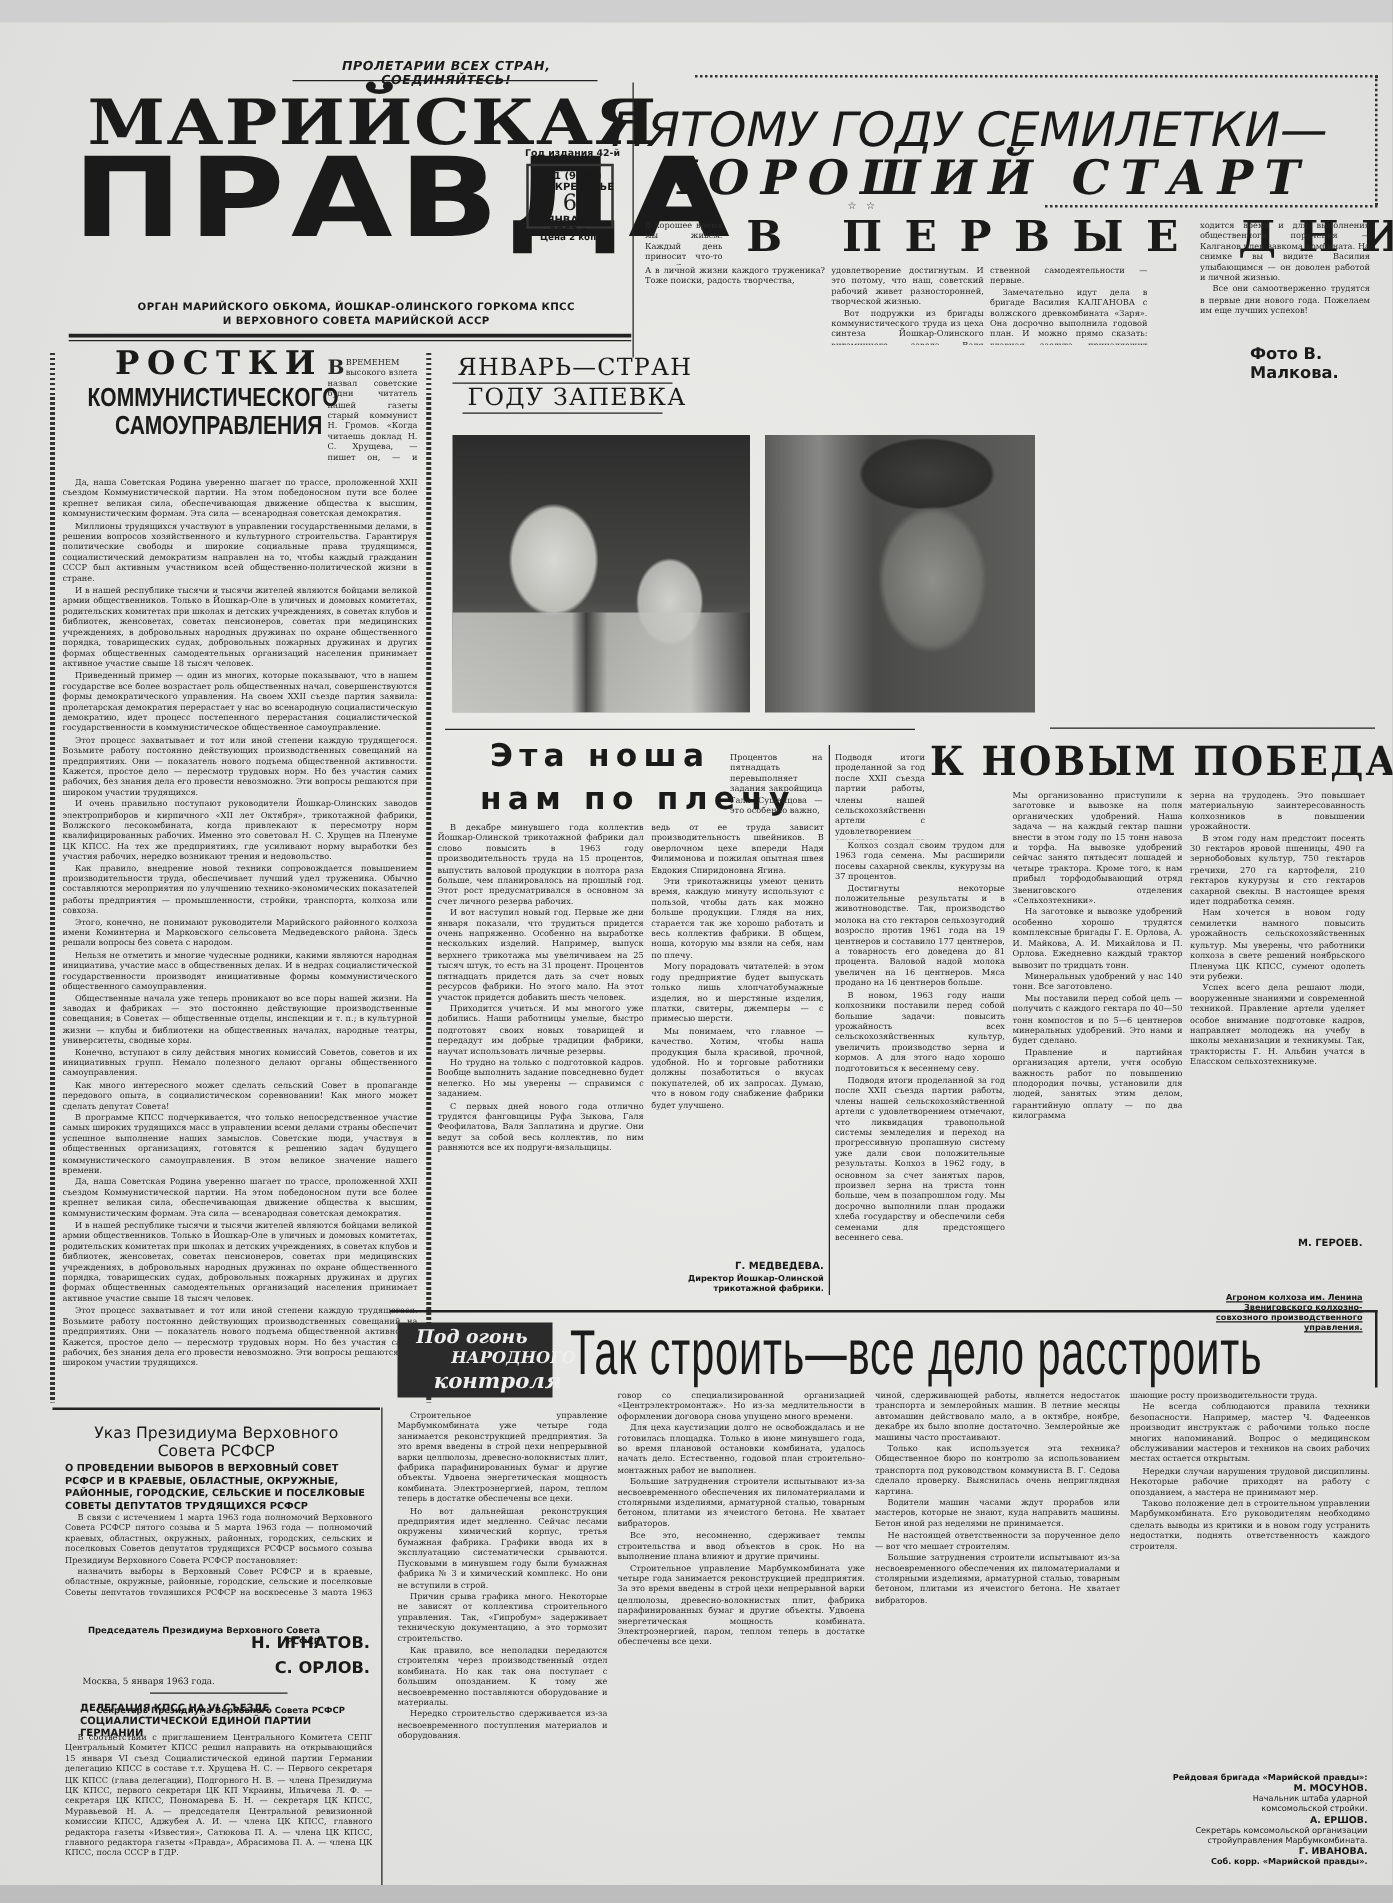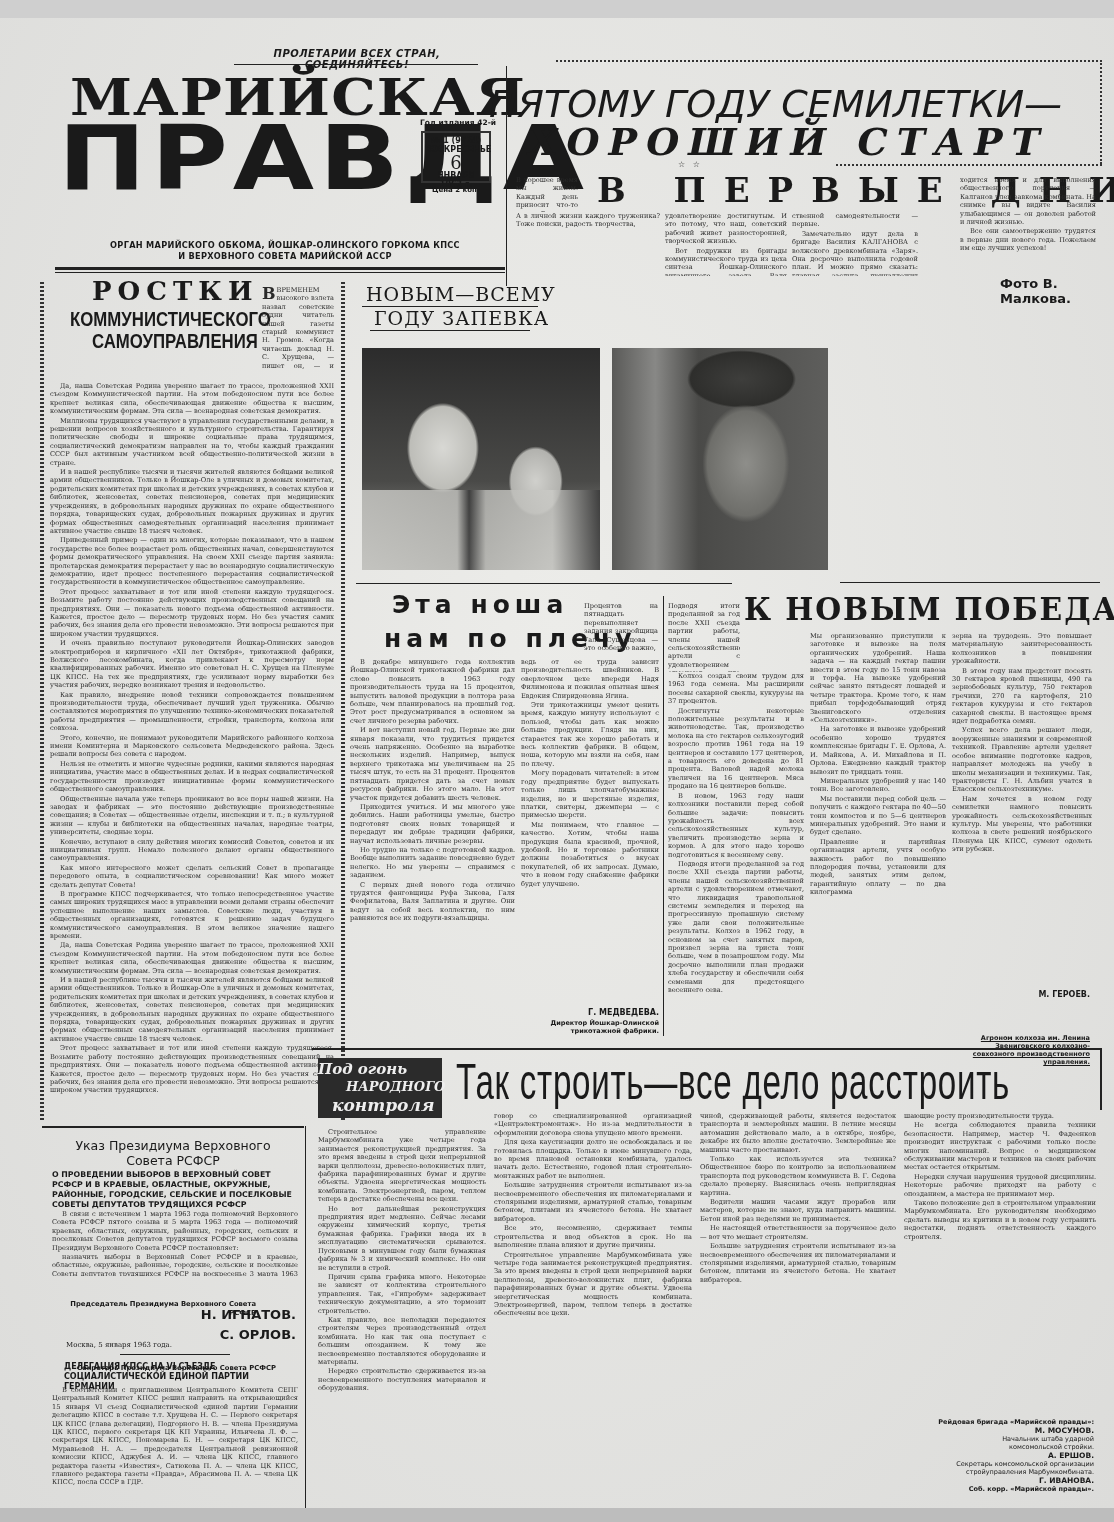--- a/index.html
+++ b/index.html
@@ -123,21 +123,21 @@
     <p>Нельзя не отметить и многие чудесные родники, какими являются народная инициатива, участие масс в общественных делах. И в недрах социалистической государственности производят инициативные формы коммунистического общественного самоуправления.</p>
     <p>Общественные начала уже теперь проникают во все поры нашей жизни. На заводах и фабриках — это постоянно действующие производственные совещания; в Советах — общественные отделы, инспекции и т. п.; в культурной жизни — клубы и библиотеки на общественных началах, народные театры, университеты, сводные хоры.</p>
     <p>Конечно, вступают в силу действия многих комиссий Советов, советов и их инициативных групп. Немало полезного делают органы общественного самоуправления.</p>
     <p>Как много интересного может сделать сельский Совет в пропаганде передового опыта, в социалистическом соревновании! Как много может сделать депутат Совета!</p>
     <p>В программе КПСС подчеркивается, что только непосредственное участие самых широких трудящихся масс в управлении всеми делами страны обеспечит успешное выполнение наших замыслов. Советские люди, участвуя в общественных организациях, готовятся к решению задач будущего коммунистического самоуправления. В этом великое значение нашего времени.</p>
     <p>Да, наша Советская Родина уверенно шагает по трассе, проложенной XXII съездом Коммунистической партии. На этом победоносном пути все более крепнет великая сила, обеспечивающая движение общества к высшим, коммунистическим формам. Эта сила — всенародная советская демократия.</p>
     <p>И в нашей республике тысячи и тысячи жителей являются бойцами великой армии общественников. Только в Йошкар-Оле в уличных и домовых комитетах, родительских комитетах при школах и детских учреждениях, в советах клубов и библиотек, женсоветах, советах пенсионеров, советах при медицинских учреждениях, в добровольных народных дружинах по охране общественного порядка, товарищеских судах, добровольных пожарных дружинах и других формах общественных самодеятельных организаций населения принимает активное участие свыше 18 тысяч человек.</p>
     <p>Этот процесс захватывает и тот или иной степени каждую трудящегося. Возьмите работу постоянно действующих производственных совещаний на предприятиях. Они — показатель нового подъема общественной активности. Кажется, простое дело — пересмотр трудовых норм. Но без участия самих рабочих, без знания дела его провести невозможно. Эти вопросы решаются при широком участии трудящихся.</p>
   </div>
 
-  <div class="abs h-jan" style="left:366px; top:264px; white-space:nowrap;">НОВЫМ—ВСЕМУ</div>
+  <div class="abs h-jan" style="left:366px; top:264px; white-space:nowrap;">ЯНВАРЬ—СТРАН</div>
   <div class="rule" style="left:362px; top:288px; width:176px; height:1px;"></div>
   <div class="abs h-jan" style="left:374px; top:288px; white-space:nowrap;">ГОДУ ЗАПЕВКА</div>
   <div class="rule" style="left:370px; top:312px; width:160px; height:1px;"></div>
 
   <div class="photo" style="left:362px; top:330px; width:238px; height:222px; background: radial-gradient(ellipse 60px 75px at 34% 45%, #d8d8d4 0%, #bdbdb8 55%, transparent 60%), radial-gradient(ellipse 45px 58px at 73% 60%, #d0d0cc 0%, #b2b2ae 55%, transparent 60%), linear-gradient(180deg, #2c2c2c 0%, #4a4a48 60%, #a8a8a4 100%);">
     <div class="abs" style="left:0; bottom:0; width:238px; height:80px; background: linear-gradient(90deg, #c8c8c4 0%, #bebeba 40%, #3a3a3a 45%, #b8b8b4 52%, #cacac6 80%, #3a3a3a 100%); opacity:0.85;"></div>
   </div>
   <div class="photo" style="left:612px; top:330px; width:216px; height:222px; background: radial-gradient(ellipse 70px 95px at 62% 52%, #8e8e8a 0%, #6e6e6a 55%, transparent 62%), radial-gradient(ellipse 85px 45px at 60% 14%, #3e3e3c 0%, #2e2e2c 60%, transparent 64%), linear-gradient(90deg, #5a5a58 0%, #888886 20%, #4a4a48 40%, #5e5e5c 100%);"></div>
   <div class="rule" style="left:356px; top:565px; width:376px; height:1px;"></div>
 
@@ -173,29 +173,29 @@
   <div class="abs tiny" style="left:810px; top:614px; width:136px; height:400px;">
     <p style="text-indent:0">Мы организованно приступили к заготовке и вывозке на поля органических удобрений. Наша задача — на каждый гектар пашни внести в этом году по 15 тонн навоза и торфа. На вывозке удобрений сейчас занято пятьдесят лошадей и четыре трактора. Кроме того, к нам прибыл торфодобывающий отряд Звениговского отделения «Сельхозтехники».</p>
     <p>На заготовке и вывозке удобрений особенно хорошо трудятся комплексные бригады Г. Е. Орлова, А. И. Майкова, А. И. Михайлова и П. Орлова. Ежедневно каждый трактор вывозит по тридцать тонн.</p>
     <p>Минеральных удобрений у нас 140 тонн. Все заготовлено.</p>
     <p>Мы поставили перед собой цель — получить с каждого гектара по 40—50 тонн компостов и по 5—6 центнеров минеральных удобрений. Это нами и будет сделано.</p>
     <p>Правление и партийная организация артели, учтя особую важность работ по повышению плодородия почвы, установили для людей, занятых этим делом, гарантийную оплату — по два килограмма</p>
   </div>
   <div class="abs tiny" style="left:952px; top:614px; width:140px; height:350px;">
     <p style="text-indent:0">зерна на трудодень. Это повышает материальную заинтересованность колхозников в повышении урожайности.</p>
     <p>В этом году нам предстоит посеять 30 гектаров яровой пшеницы, 490 га зернобобовых культур, 750 гектаров гречихи, 270 га картофеля, 210 гектаров кукурузы и сто гектаров сахарной свеклы. В настоящее время идет подработка семян.</p>
+    <p>Нам хочется в новом году семилетки намного повысить урожайность сельскохозяйственных культур. Мы уверены, что работники колхоза в свете решений ноябрьского Пленума ЦК КПСС, сумеют одолеть эти рубежи.</p>
     <p>Успех всего дела решают люди, вооруженные знаниями и современной техникой. Правление артели уделяет особое внимание подготовке кадров, направляет молодежь на учебу в школы механизации и техникумы. Так, трактористы Г. Н. Альбин учатся в Еласском сельхозтехникуме.</p>
-    <p>Нам хочется в новом году семилетки намного повысить урожайность сельскохозяйственных культур. Мы уверены, что работники колхоза в свете решений ноябрьского Пленума ЦК КПСС, сумеют одолеть эти рубежи.</p>
   </div>
   <div class="abs sig" style="left:952px; top:972px; width:138px; font-size:8px;">М. ГЕРОЕВ.</div>
   <div class="abs sig" style="left:962px; top:1016px; width:128px; font-size:6.5px; line-height:8px;text-decoration:underline;">Агроном колхоза им. Ленина Звениговского колхозно-совхозного производственного управления.</div>
 
   <div class="rule" style="left:312px; top:1030px; width:790px; height:2px;"></div>
   <div class="rule" style="left:1100px; top:1030px; width:2px; height:62px;"></div>
-  <div class="abs control-logo" style="left:318px; top:1040px; width:124px; height:60px; padding:2px 0; line-height:18px;">
+  <div class="abs control-logo" style="left:318px; top:1040px; width:124px; height:60px; padding:2px 15px; line-height:18px;">
     <div style="font-size:15px;">Под огонь</div>
     <div style="font-size:13px; padding-left:28px; text-transform:uppercase;">народного</div>
     <div style="font-size:17px; padding-left:14px;">контроля</div>
   </div>
   <div class="abs h-stroit" style="left:456px; top:1034px;">Так строить—все дело расстроить</div>
 
   <div class="abs tiny" style="left:318px; top:1110px; width:168px; height:400px;">
     <p>Строительное управление Марбумкомбината уже четыре года занимается реконструкцией предприятия. За это время введены в строй цехи непрерывной варки целлюлозы, древесно-волокнистых плит, фабрика парафинированных бумаг и другие объекты. Удвоена энергетическая мощность комбината. Электроэнергией, паром, теплом теперь в достатке обеспечены все цехи.</p>
     <p>Но вот дальнейшая реконструкция предприятия идет медленно. Сейчас лесами окружены химический корпус, третья бумажная фабрика. Графики ввода их в эксплуатацию систематически срываются. Пусковыми в минувшем году были бумажная фабрика № 3 и химический комплекс. Но они не вступили в строй.</p>
     <p>Причин срыва графика много. Некоторые не зависят от коллектива строительного управления. Так, «Гипробум» задерживает техническую документацию, а это тормозит строительство.</p>

